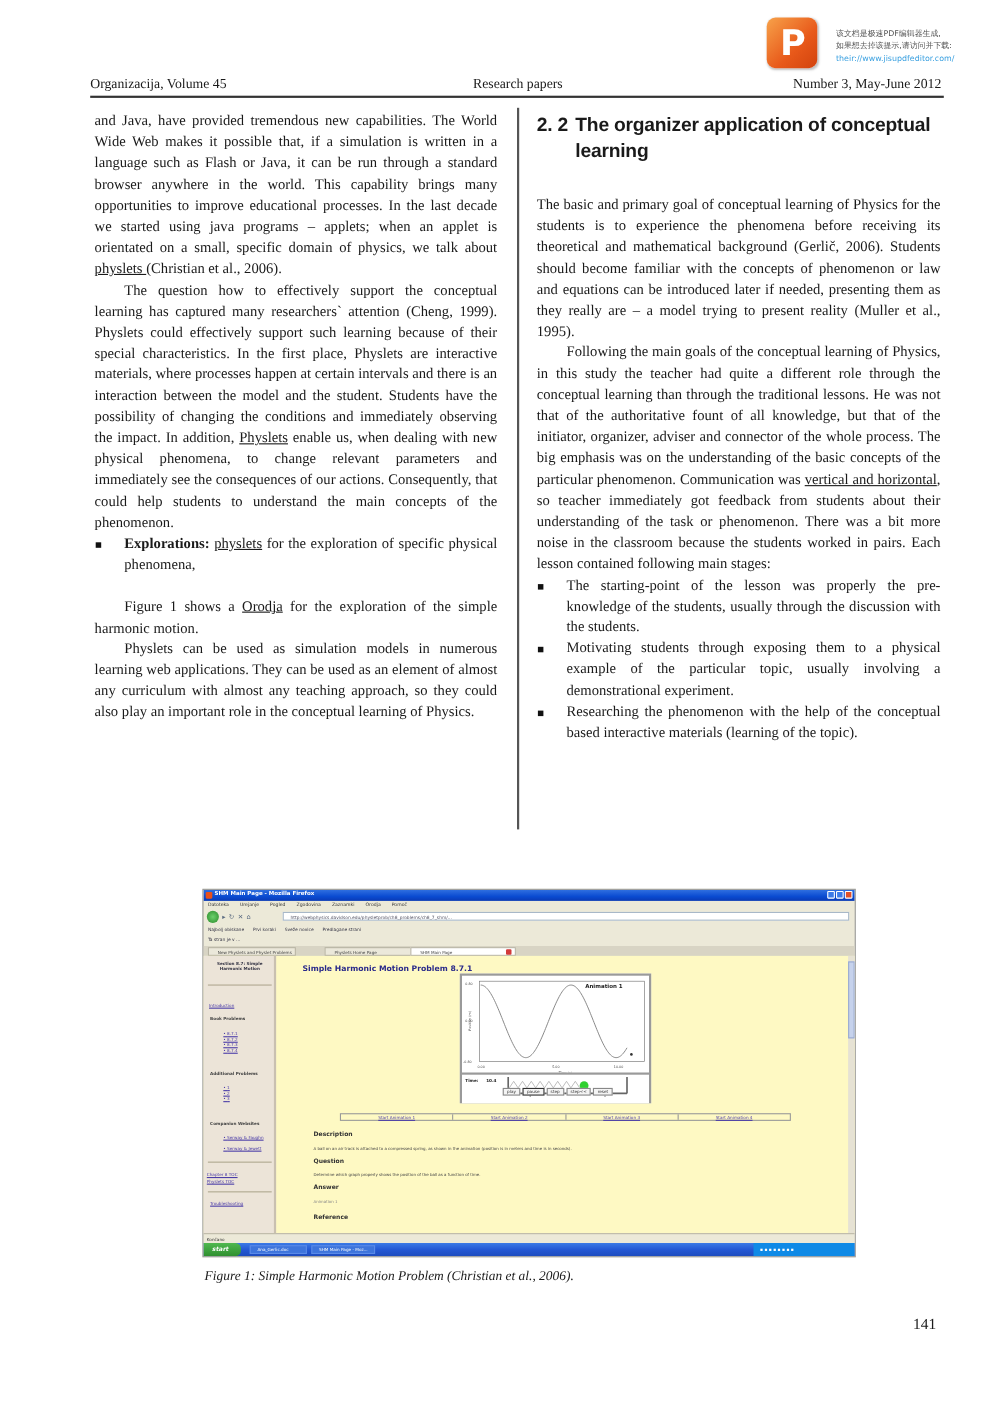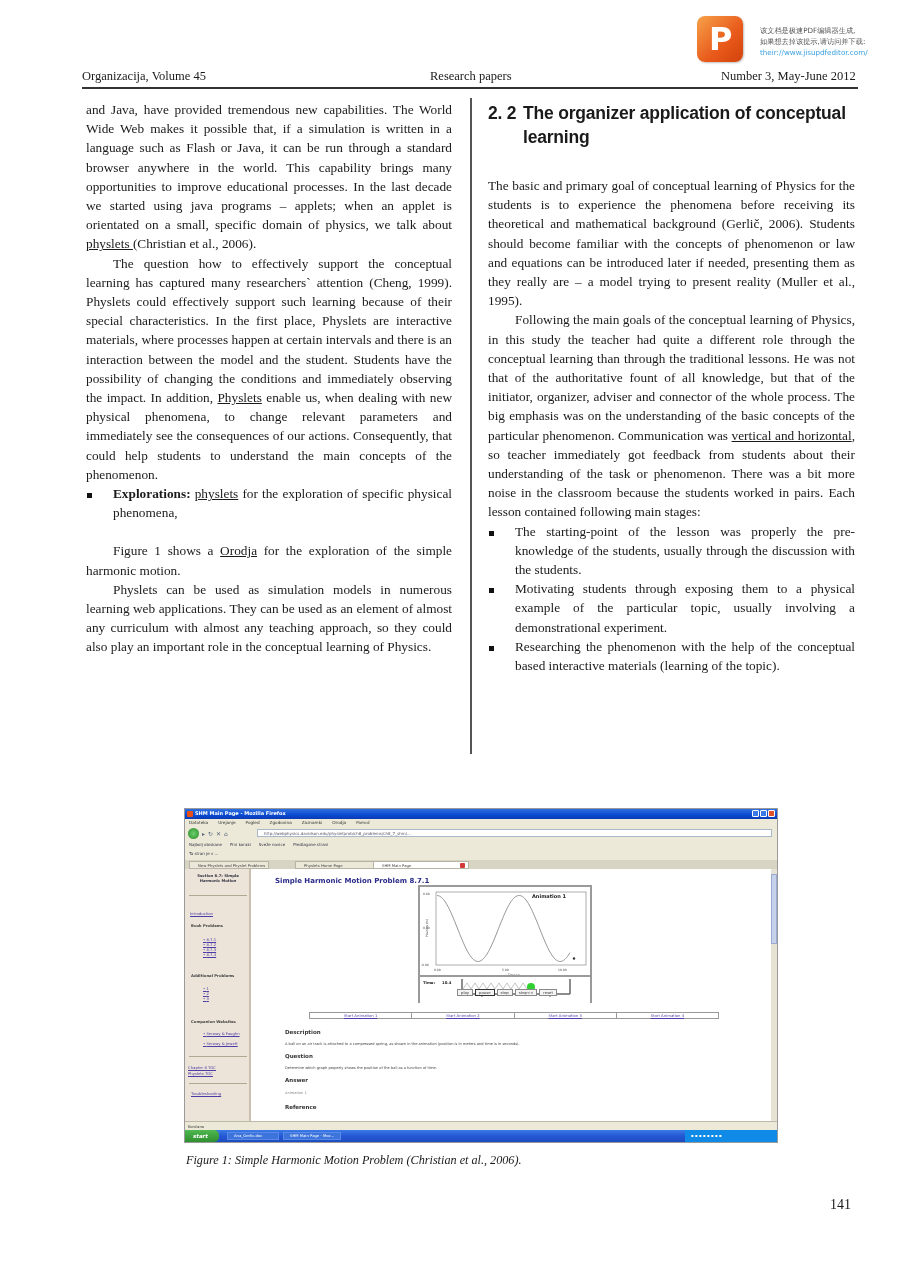--- a/index.html
+++ b/index.html
@@ -54,21 +54,21 @@
   #fig .back { position: absolute; left: 3px; top: 1px; width: 11px; height: 11px; border-radius: 50%; background: radial-gradient(#6bd06b, #2a8a2a); }
   #fig .navicons { position: absolute; left: 17px; top: 3px; font-size: 6px; color: #5a6a80; letter-spacing: 3px; }
   #fig .urlbar { position: absolute; left: 72px; top: 2px; width: 515px; height: 8px; background: #fff; border: 1px solid #a8b8c8; font-size: 4px; color: #556; line-height: 8px; padding-left: 6px; box-sizing: border-box; }
   #fig .bookmarks { position: absolute; left: 0; top: 31px; width: 100%; height: 9px; font-size: 4px; color: #334; line-height: 9px; }
   #fig .bookmarks span { margin-left: 4px; margin-right: 4px; }
   #fig .toolbar2 { position: absolute; left: 0; top: 40px; width: 100%; height: 10px; font-size: 4px; color: #334; line-height: 10px; }
   #fig .tabs { position: absolute; left: 0; top: 51px; width: 100%; height: 9px; background: #d8d4c4; }
   #fig .tab { position: absolute; top: 1px; height: 8px; background: #ebe8da; border: 1px solid #b8b4a4; box-sizing: border-box; font-size: 3.8px; line-height: 7px; padding-left: 8px; color: #444; }
   #fig .tab.active { background: #fff; }
   #fig .tabclose { position: absolute; right: 3px; top: 1px; width: 5px; height: 5px; background: #d23a3a; border-radius: 1px; }
-  #fig .content { position: absolute; left: 0; top: 60px; width: 100%; height: 252px; background: #ffffff; text-decoration: underline; }
+  #fig .content { position: absolute; left: 0; top: 60px; width: 100%; height: 252px; background: #fef9c3; text-decoration: underline; }
   #fig .side { position: absolute; left: 0; top: 0; width: 66px; height: 252px; background: #ece4d8; border-right: 2px solid #c9c0b0; box-sizing: border-box; font-size: 3.8px; color: #334; }
   #fig .side .h { position: absolute; left: 6px; width: 54px; text-align: center; font-weight: bold; line-height: 5px; }
   #fig .side .l { position: absolute; color: #4b3ca8; text-decoration: underline; }
   #fig .side .b { position: absolute; font-weight: bold; color: #444; }
   #fig .side .bul { position: absolute; color: #4b3ca8; text-decoration: underline; line-height: 5px; }
   #fig .side .rule { position: absolute; left: 4px; width: 58px; height: 1px; background: #b0a890; }
   #fig .main-title { position: absolute; left: 90px; top: 8px; font-size: 7px; font-weight: bold; color: #2a2a8a; }
   #fig .anim { position: absolute; left: 233px; top: 16px; width: 174px; height: 118px; background: #fff; border: 2px solid #9a9a9a; box-sizing: border-box; }
   #fig .anim svg { position: absolute; left: 0; top: 0; }
   #fig .animbtns { position: absolute; left: 272px; top: 120px; }

